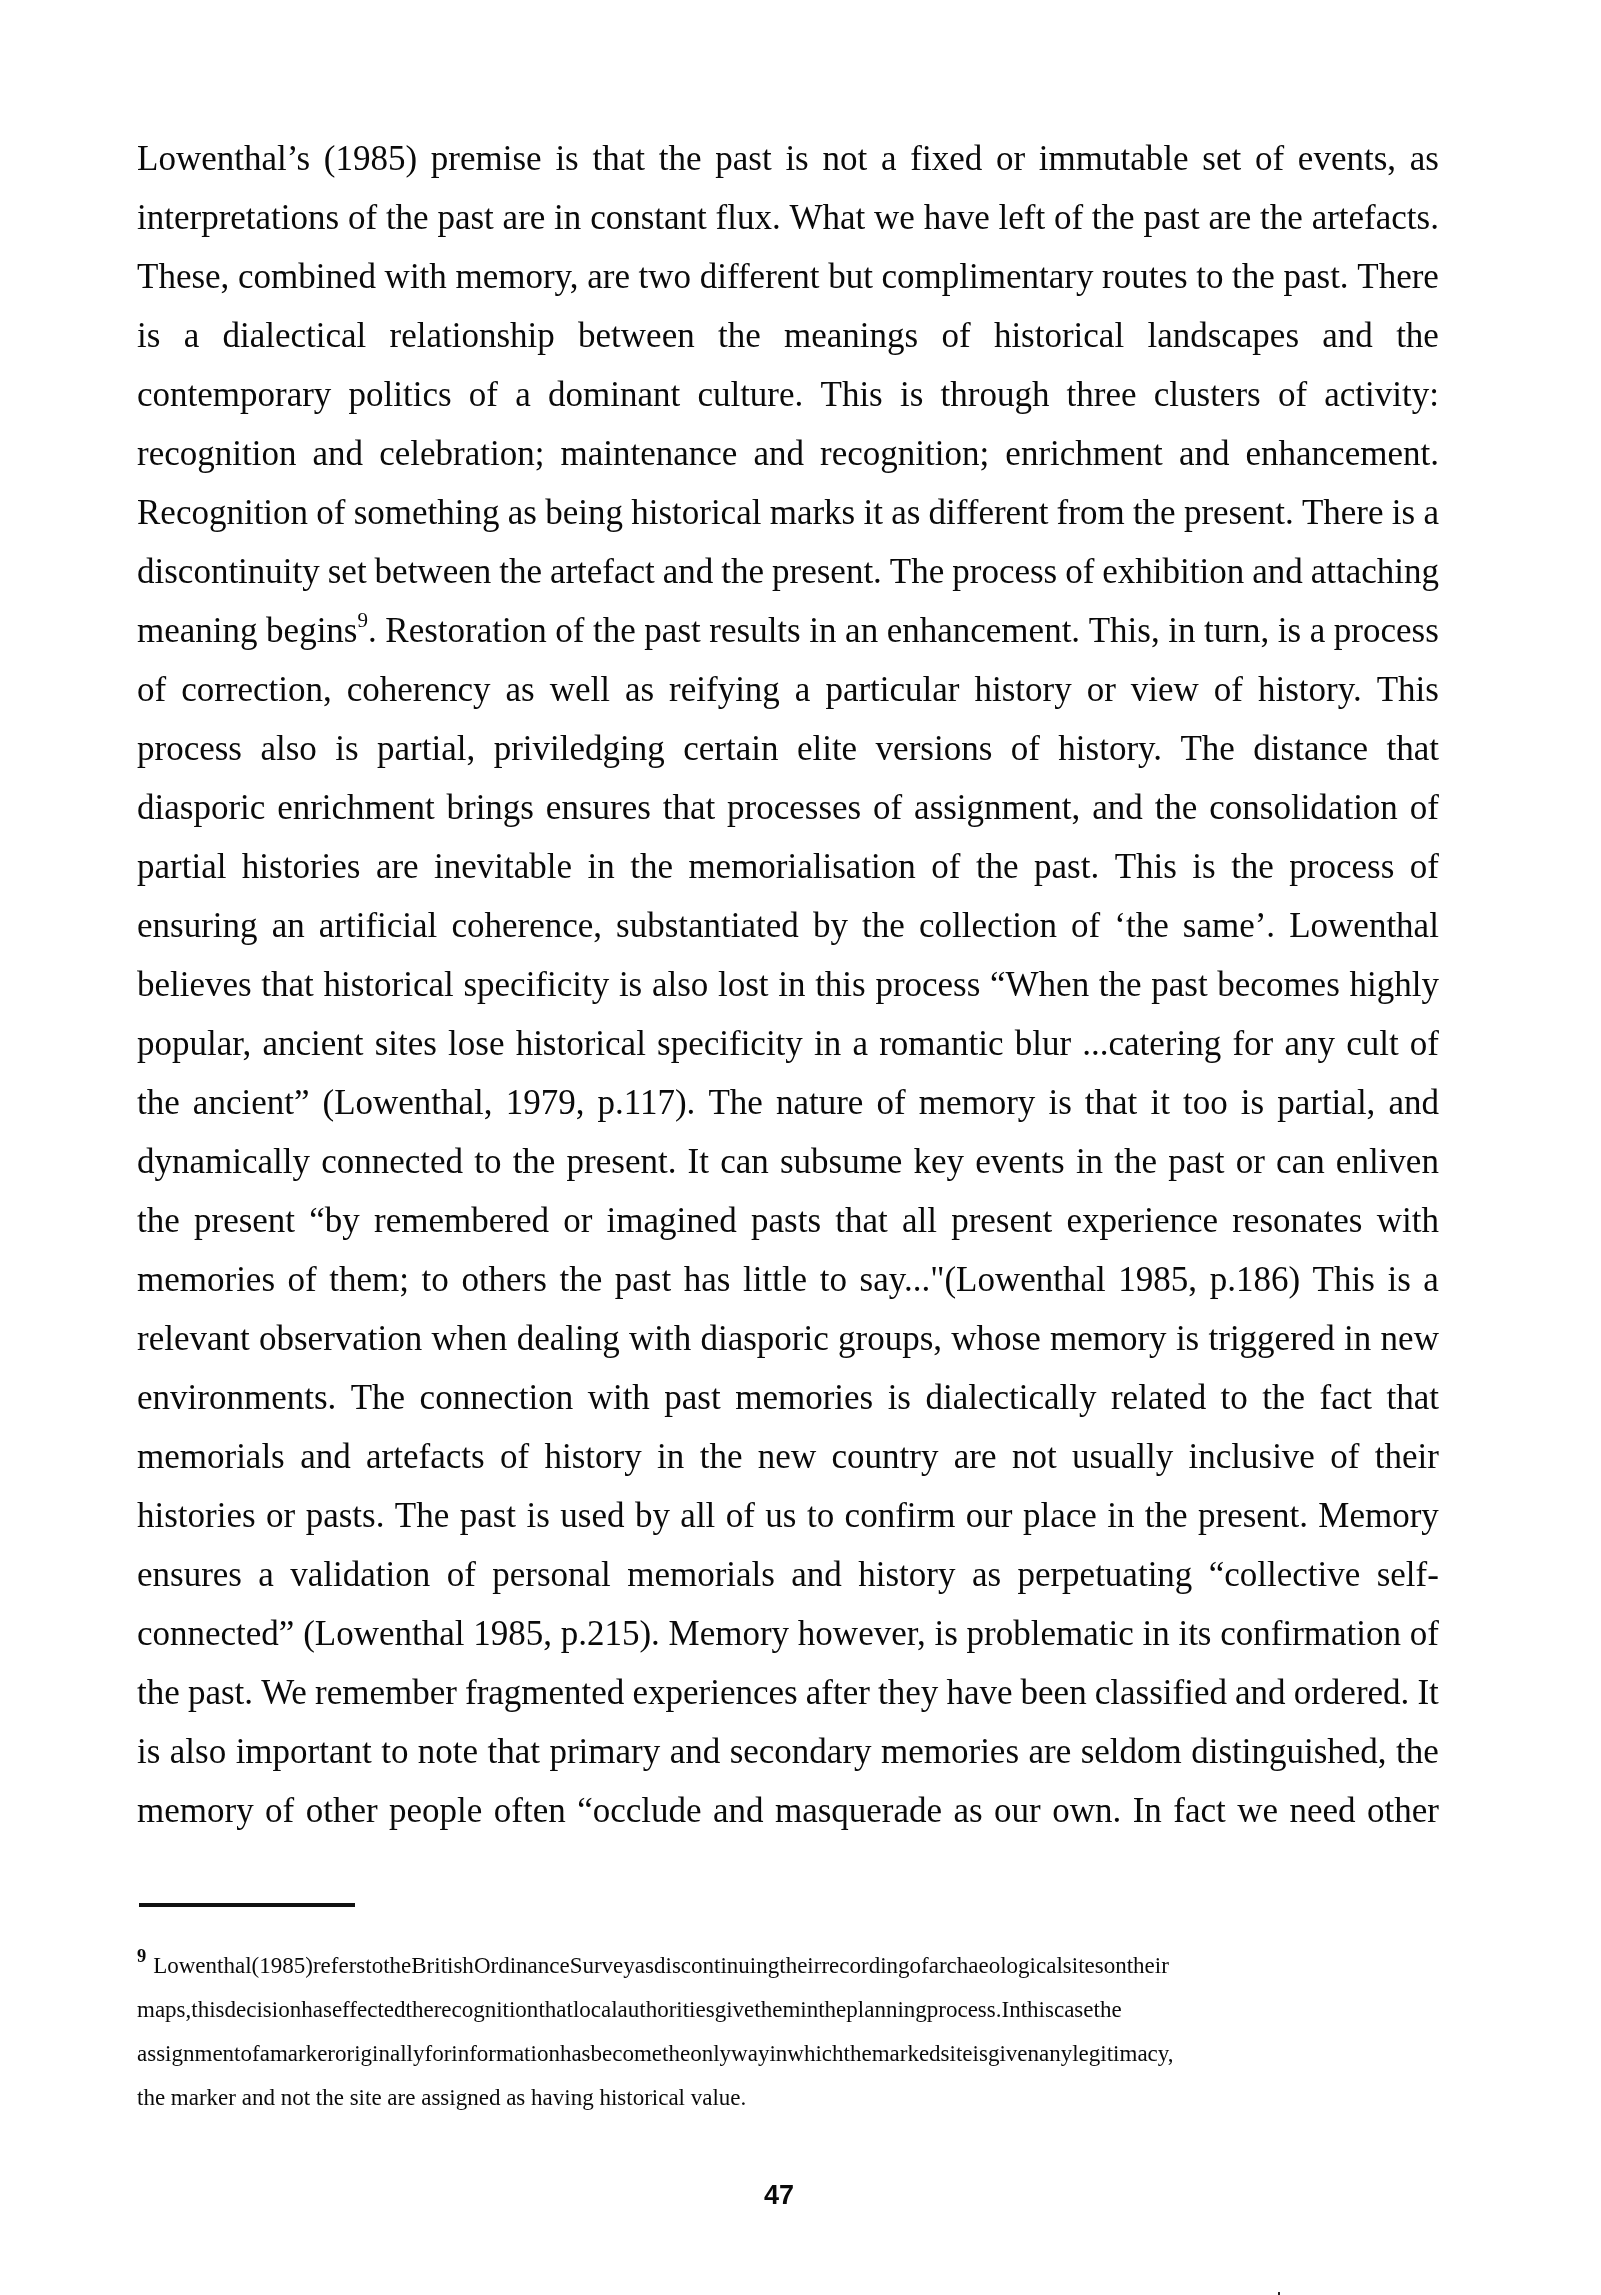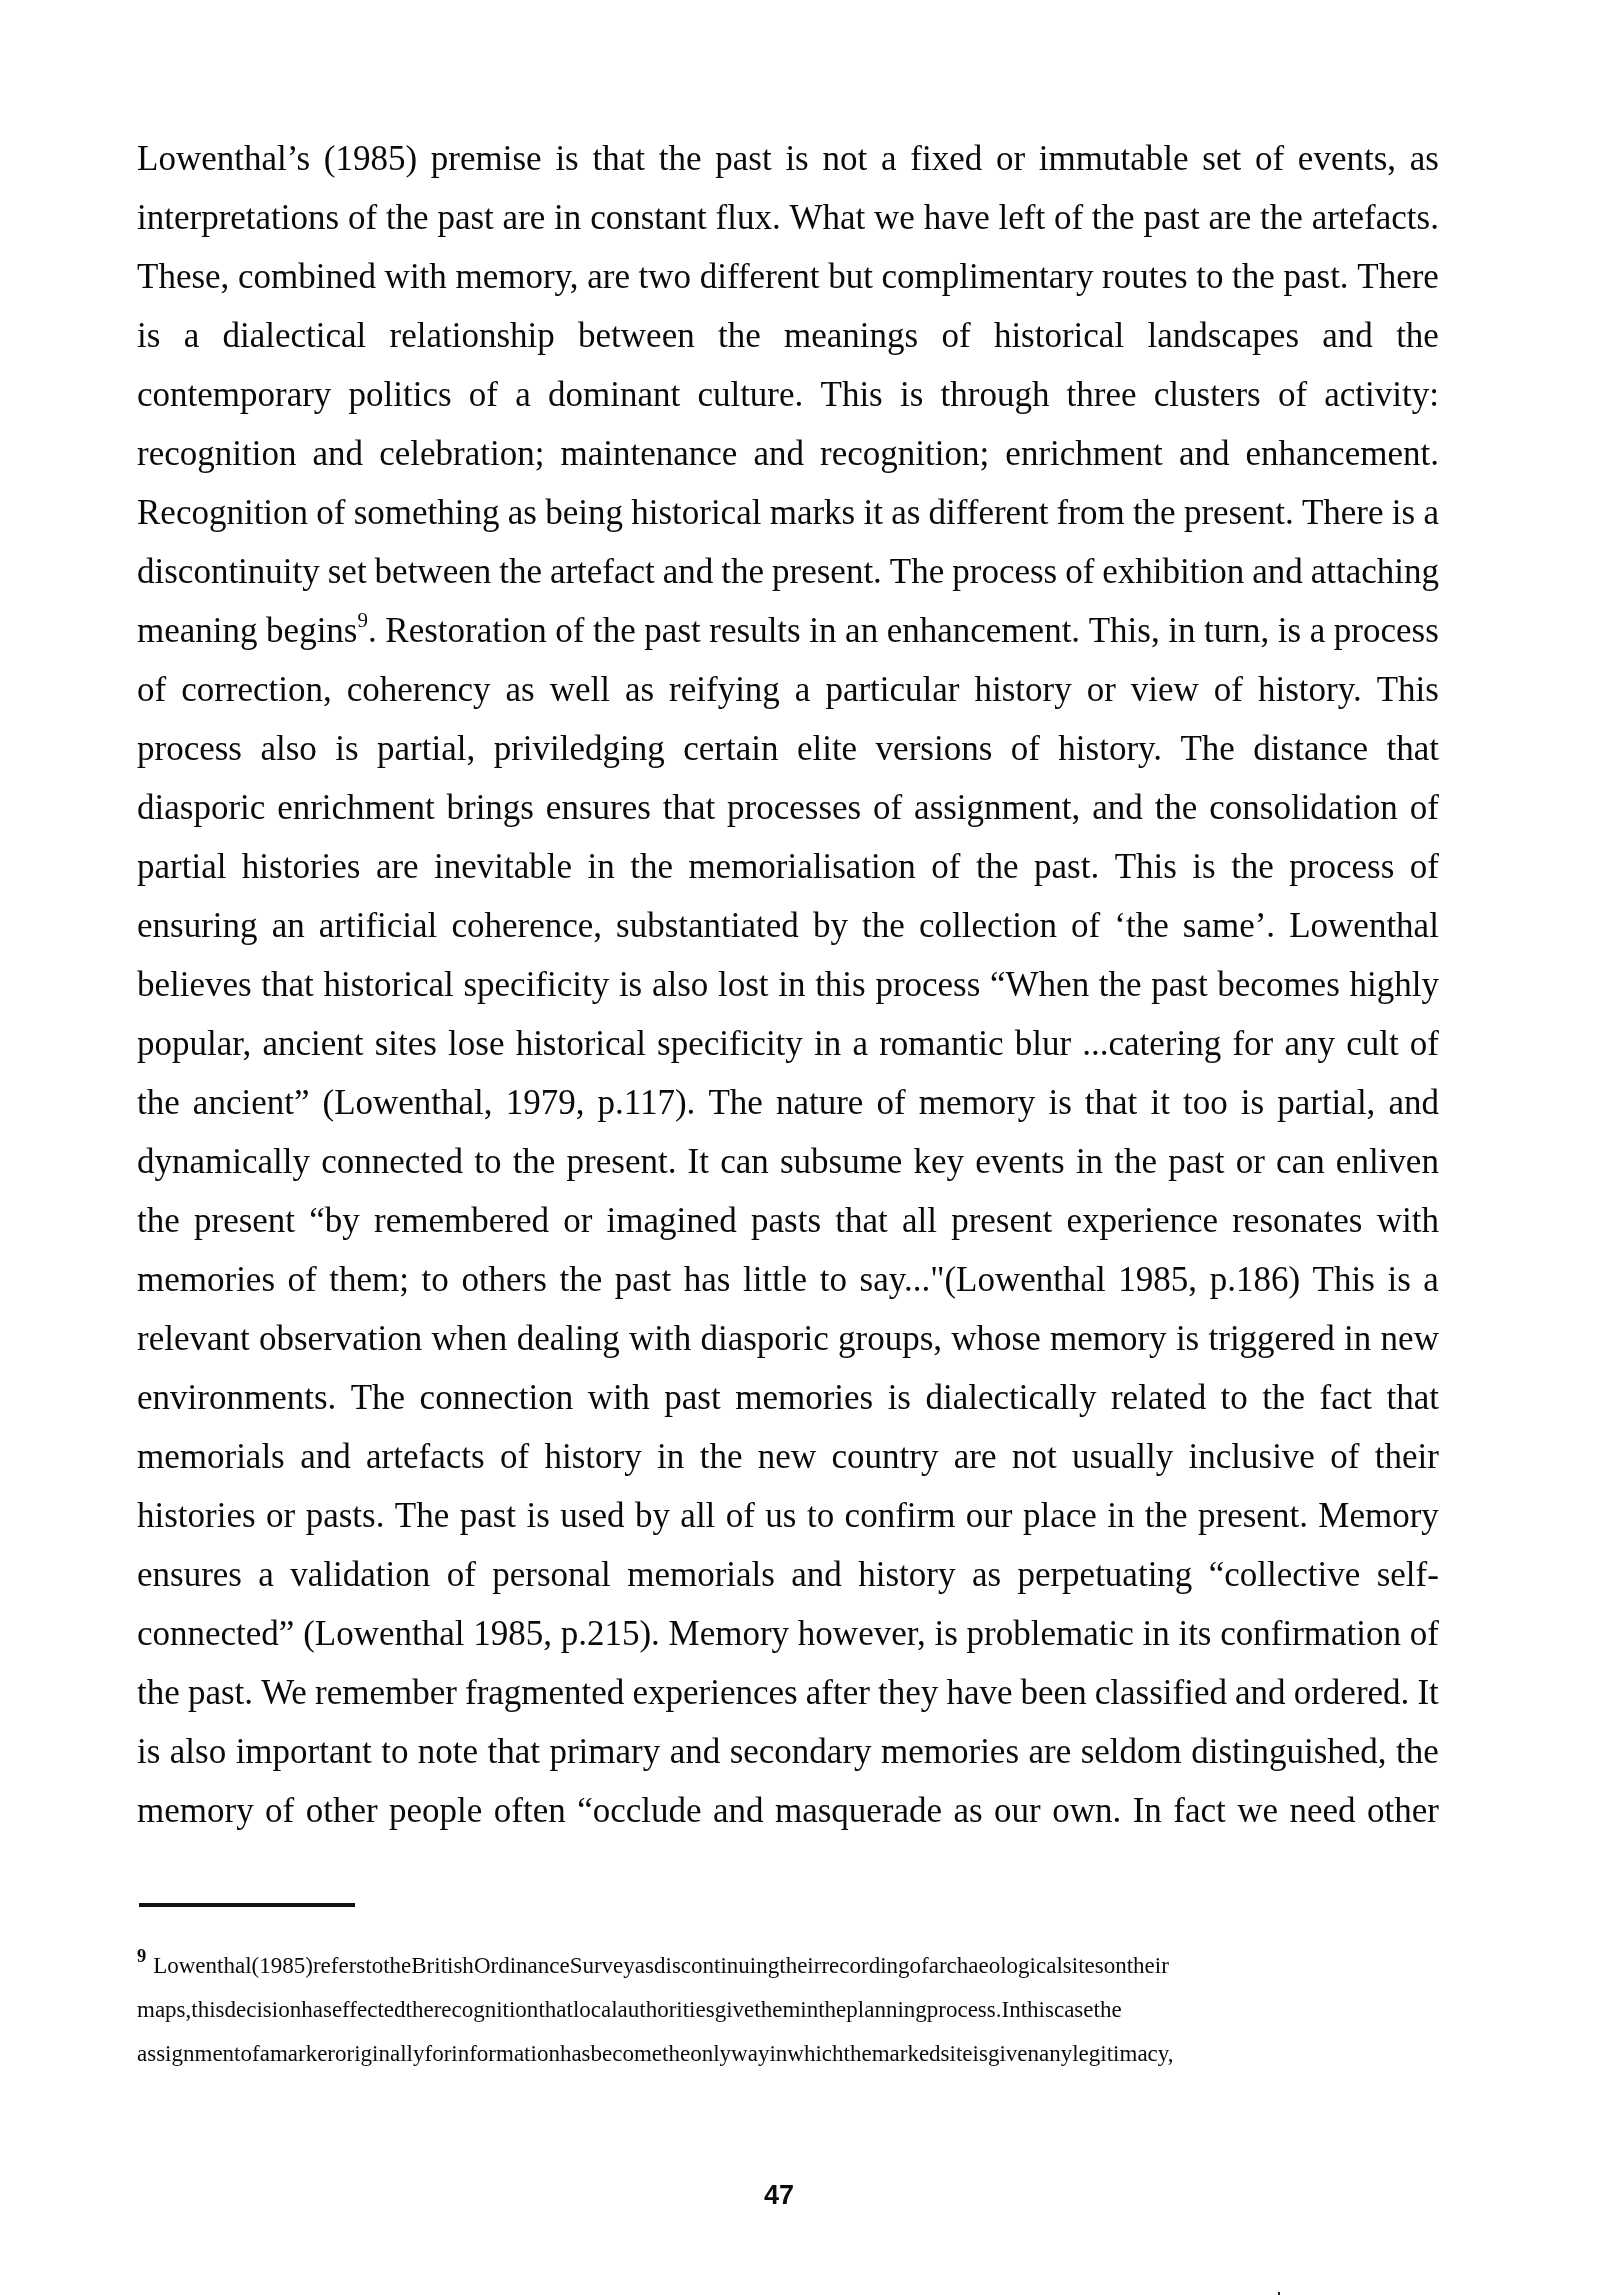--- a/index.html
+++ b/index.html
@@ -138,19 +138,20 @@
       <div class="body-line jl"><span class="w">memory</span><span class="w">of</span><span class="w">other</span><span class="w">people</span><span class="w">often</span><span class="w">“occlude</span><span class="w">and</span><span class="w">masquerade</span><span class="w">as</span><span class="w">our</span><span class="w">own.</span><span class="w">In</span><span class="w">fact</span><span class="w">we</span><span class="w">need</span><span class="w">other</span></div>
     </div>
 
   <div class="footnote-rule"></div>
 
   <div class="footnotes" id="footnotes">
 
   <div class="fn-line jl"><span class="w fn-marker">9</span><span class="w">Lowenthal</span><span class="w">(1985)</span><span class="w">refers</span><span class="w">to</span><span class="w">the</span><span class="w">British</span><span class="w">Ordinance</span><span class="w">Survey</span><span class="w">as</span><span class="w">discontinuing</span><span class="w">their</span><span class="w">recording</span><span class="w">of</span><span class="w">archaeological</span><span class="w">sites</span><span class="w">on</span><span class="w">their</span></div>
       <div class="fn-line jl"><span class="w">maps,</span><span class="w">this</span><span class="w">decision</span><span class="w">has</span><span class="w">effected</span><span class="w">the</span><span class="w">recognition</span><span class="w">that</span><span class="w">local</span><span class="w">authorities</span><span class="w">give</span><span class="w">them</span><span class="w">in</span><span class="w">the</span><span class="w">planning</span><span class="w">process.</span><span class="w">In</span><span class="w">this</span><span class="w">case</span><span class="w">the</span></div>
       <div class="fn-line jl"><span class="w">assignment</span><span class="w">of</span><span class="w">a</span><span class="w">marker</span><span class="w">originally</span><span class="w">for</span><span class="w">information</span><span class="w">has</span><span class="w">become</span><span class="w">the</span><span class="w">only</span><span class="w">way</span><span class="w">in</span><span class="w">which</span><span class="w">the</span><span class="w">marked</span><span class="w">site</span><span class="w">is</span><span class="w">given</span><span class="w">any</span><span class="w">legitimacy,</span></div>
+      <div class="fn-line"><span>the marker and not the site are assigned as having historical value.</span></div>
     </div>
 
   <div class="page-number">47</div>
 
   <div class="scan-speck"></div>
 </div>
 
 
 </body></html>

